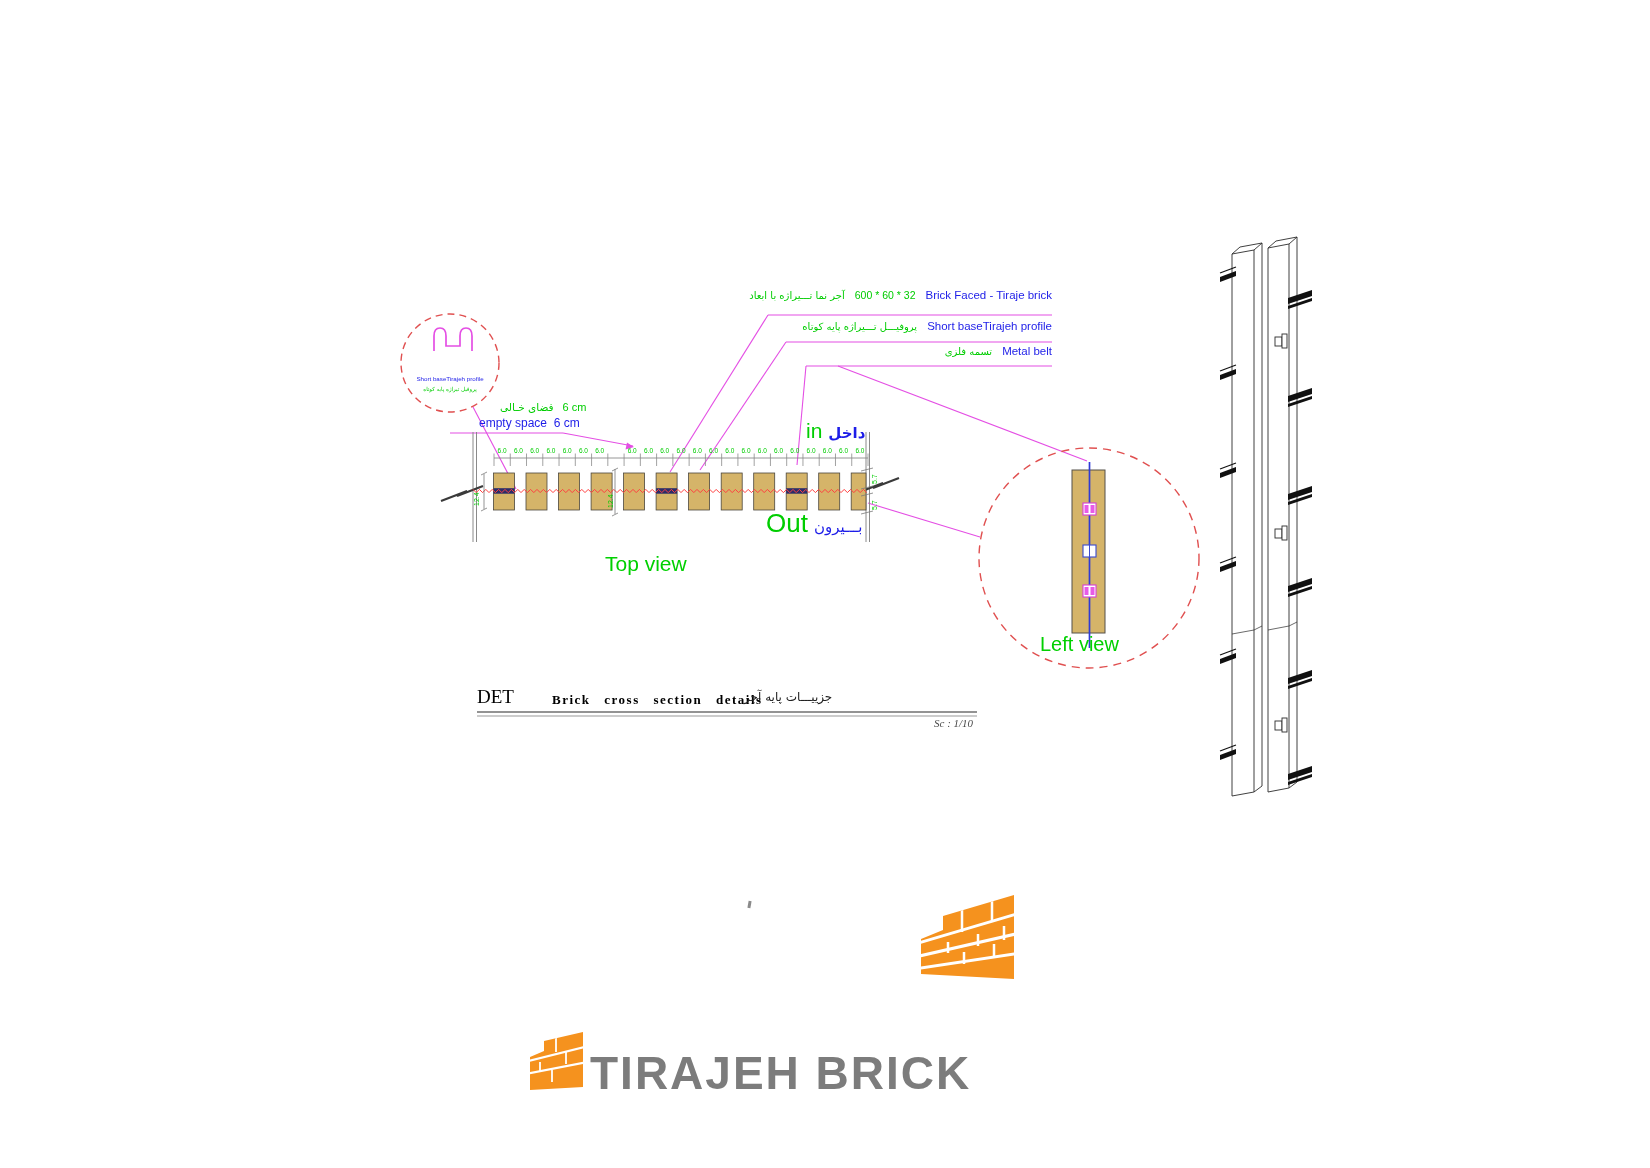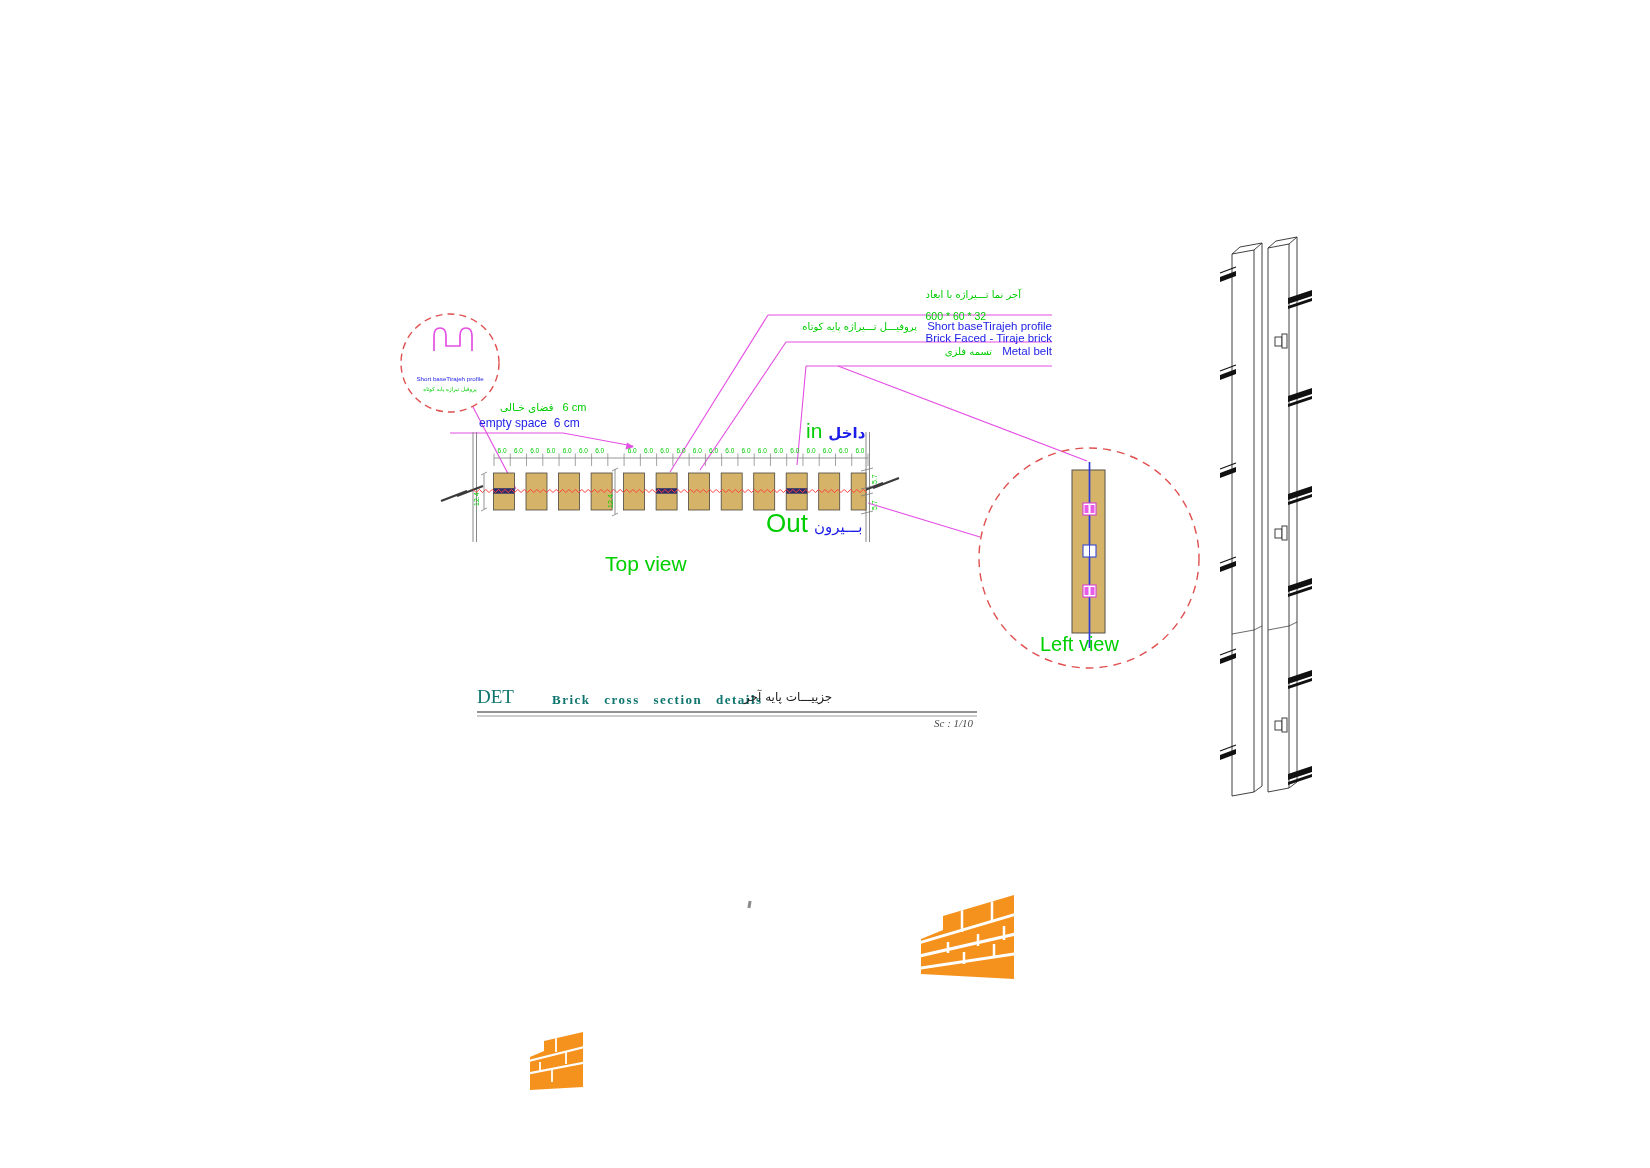--- a/index.html
+++ b/index.html
@@ -13,21 +13,21 @@
   .caption{color:#00d000;font-size:21px;}
   .row{display:flex;align-items:baseline;gap:9px;white-space:nowrap;}
   .callout-row{position:absolute;right:598px;display:flex;align-items:baseline;gap:10px;white-space:nowrap;}
   .callout-row .fa{color:#00cd00;font-size:10px;}
   .callout-row .dims{color:#00cd00;font-size:10.5px;}
   .callout-row .en{color:#1d1de8;font-size:11.5px;}
   .dim-label{fill:#00cd00;font-size:6.5px;font-family:"Liberation Sans",sans-serif;}
   .rot-dim{fill:#00cd00;font-size:7px;font-family:"Liberation Sans",sans-serif;}
   .circle-en{fill:#1d1de8;font-size:6.2px;font-family:"Liberation Sans",sans-serif;}
   .circle-fa{fill:#00cd00;font-size:5.5px;font-family:"DejaVu Sans",sans-serif;}
-  .serif{font-family:"Liberation Serif",serif;color:#0f766e;}
+  .serif{font-family:"Liberation Serif",serif;color:#000000;}
   .title-en{font-size:13px;font-weight:700;letter-spacing:1.5px;word-spacing:9px;text-align:right;}
   .scale-note{font-style:italic;font-size:11px;color:#4a4a4a;margin-left:16px;}
   .logo-fa{font-size:60px;font-weight:bold;color:#6e6e6e;}
   .logo-en{font-size:46px;font-weight:bold;color:#7c7c7c;letter-spacing:2px;transform:scaleX(1.0);}
   .pre{white-space:pre;}
 </style>
 </head>
 <body>
 
 <div class="canvas">
@@ -249,21 +249,21 @@
         <g stroke-width="1.8">
           <line x1="556" y1="1036" x2="556" y2="1052"></line>
           <line x1="540" y1="1062" x2="540" y2="1072"></line>
           <line x1="566" y1="1052" x2="566" y2="1064"></line>
           <line x1="552" y1="1070" x2="552" y2="1082"></line>
         </g>
       </g>
     </g>
   </svg>
 
-  <div class="callout-row" style="top:289px;flex-direction:column;">
+  <div class="callout-row" style="top:289px;">
     <span class="fa">آجر نما تـــیراژه با ابعاد</span>
     <span class="dims">600 * 60 * 32</span>
     <span class="en">Brick Faced - Tiraje brick</span>
   </div>
   <div class="callout-row" style="top:320px;">
     <span class="fa">پروفیـــل تـــیراژه پایه کوتاه</span>
     <span class="en">Short baseTirajeh profile</span>
   </div>
   <div class="callout-row" style="top:345px;">
     <span class="fa">تسمه فلزی</span>
@@ -287,14 +287,15 @@
 
   <div class="abs caption" style="left:605px;top:552px;">Top view</div>
   <div class="abs caption" style="left:1040px;top:633px;font-size:20px;">Left view</div>
 
   <div class="abs serif" style="left:477px;top:686px;font-size:19px;">DET</div>
   <div class="abs serif title-en" style="left:552px;top:692px;">Brick cross section details</div>
   <div class="abs fa" style="left:744px;top:690px;font-size:12px;color:#222;">جزییـــات پایه آجر</div>
   <div class="abs serif scale-note" style="left:918px;top:717px;">Sc : 1/10</div>
 
   <div class="abs" style="left:748px;top:901px;width:3px;height:7px;background:#8a8a8a;transform:rotate(10deg);"></div>
+  <div class="abs logo-en" style="left:590px;top:1046px;">TIRAJEH BRICK</div>
 
 </div>
 
 </body></html>

